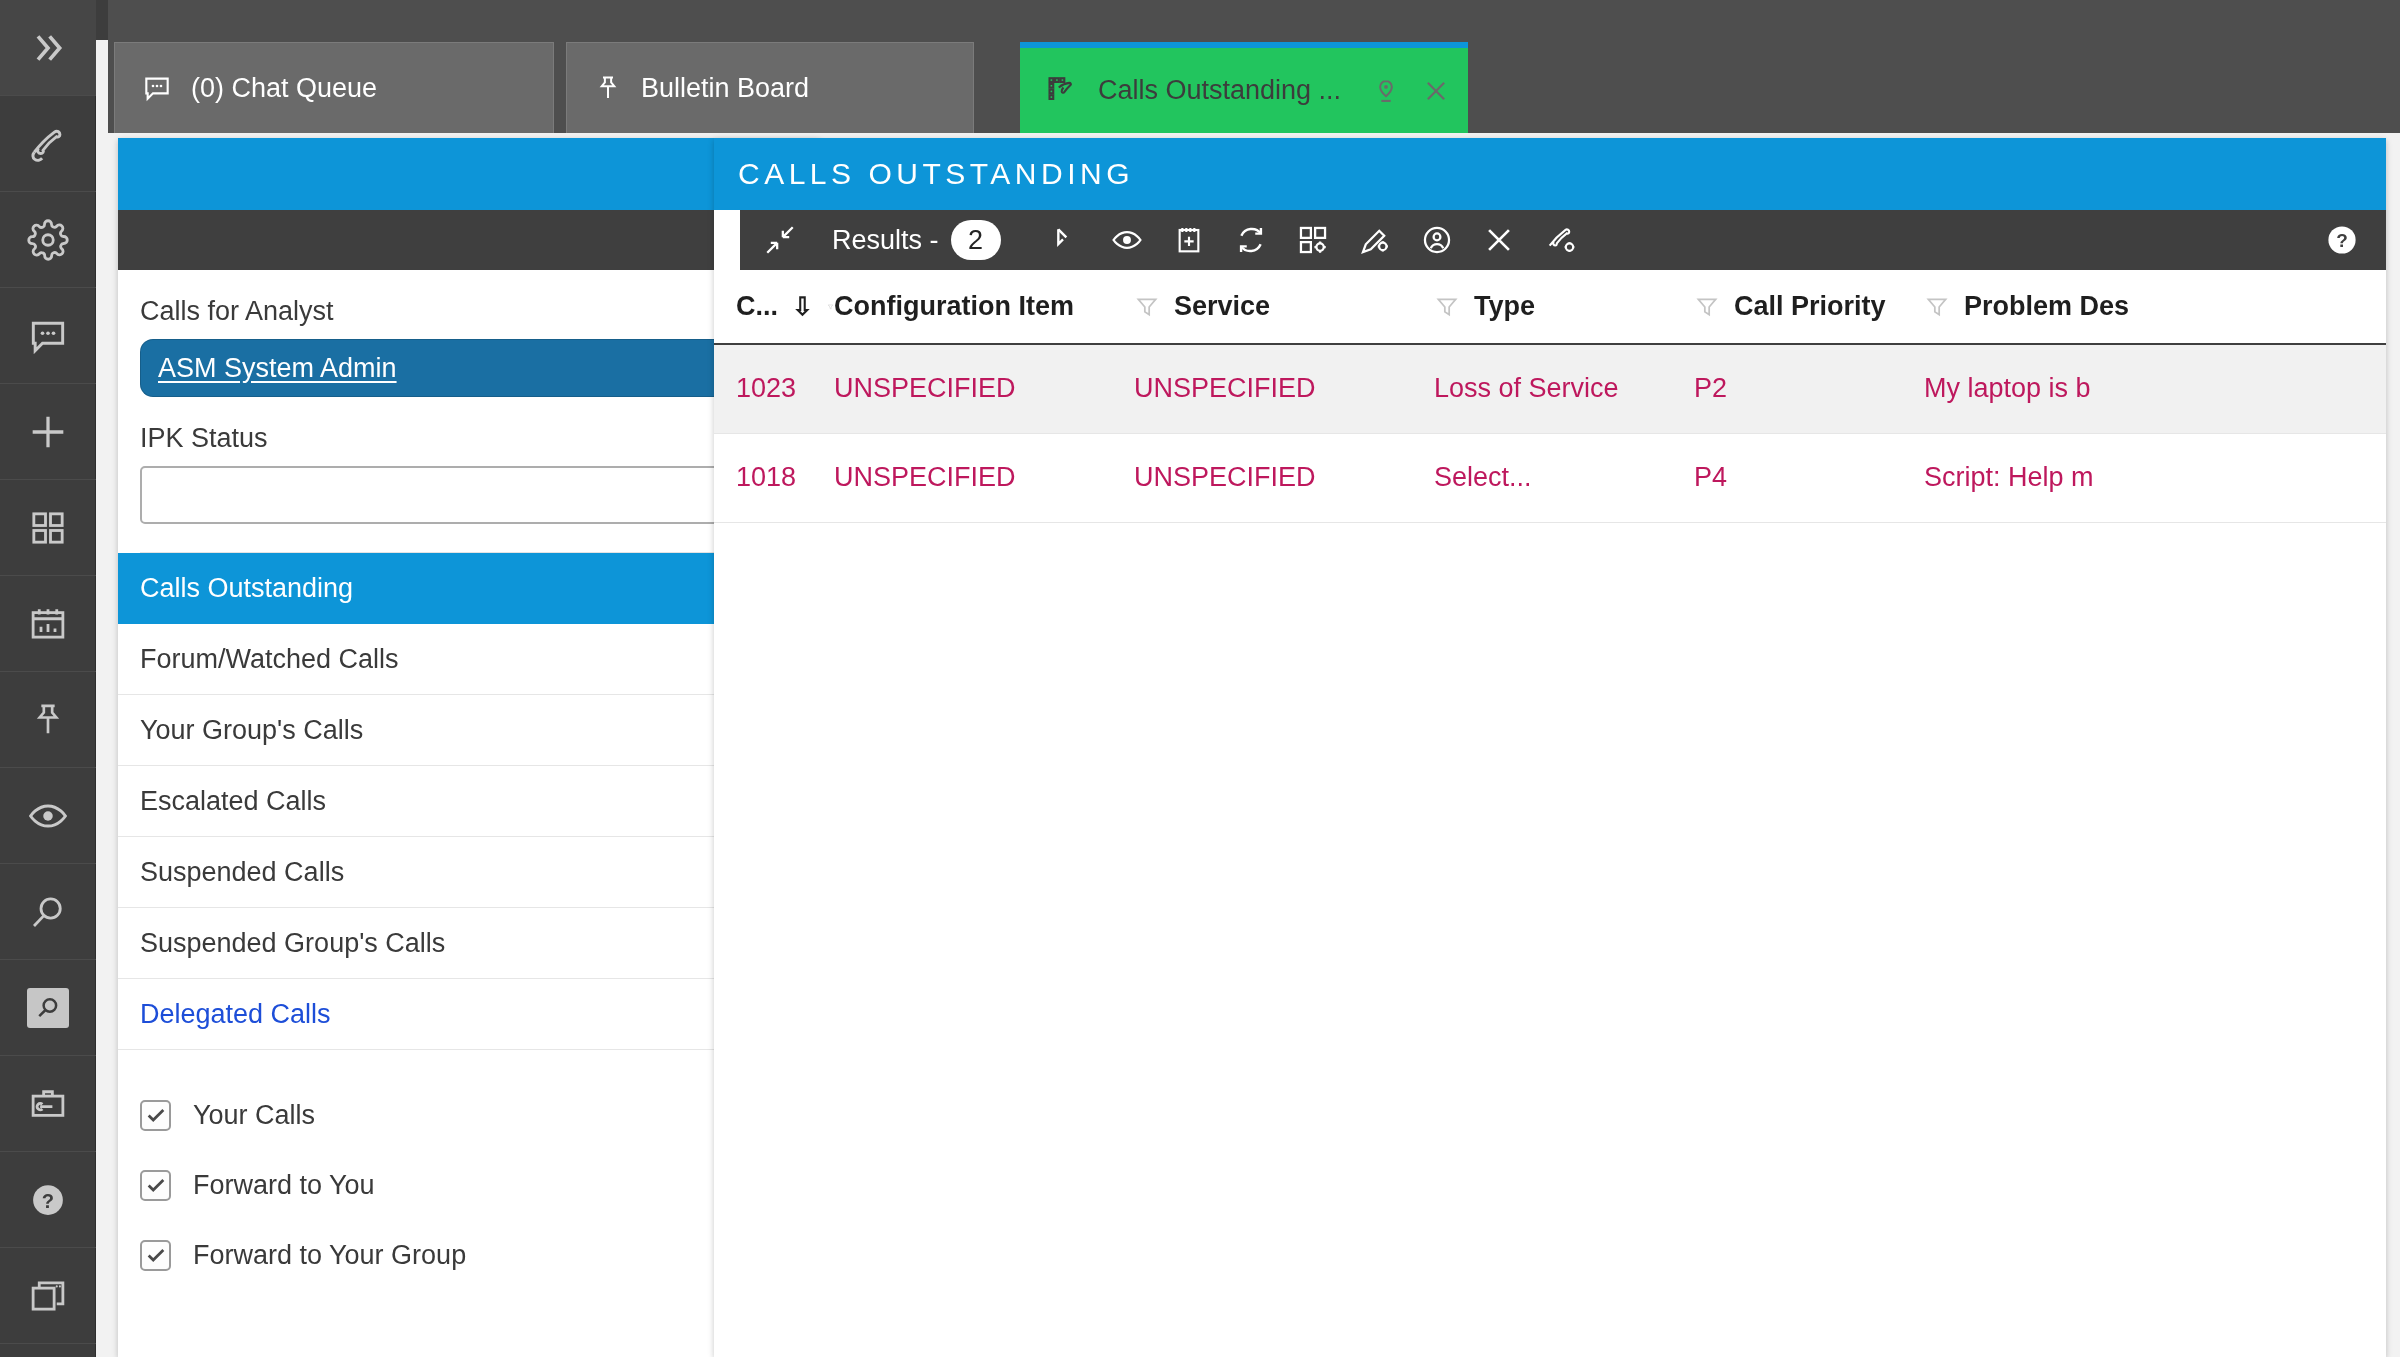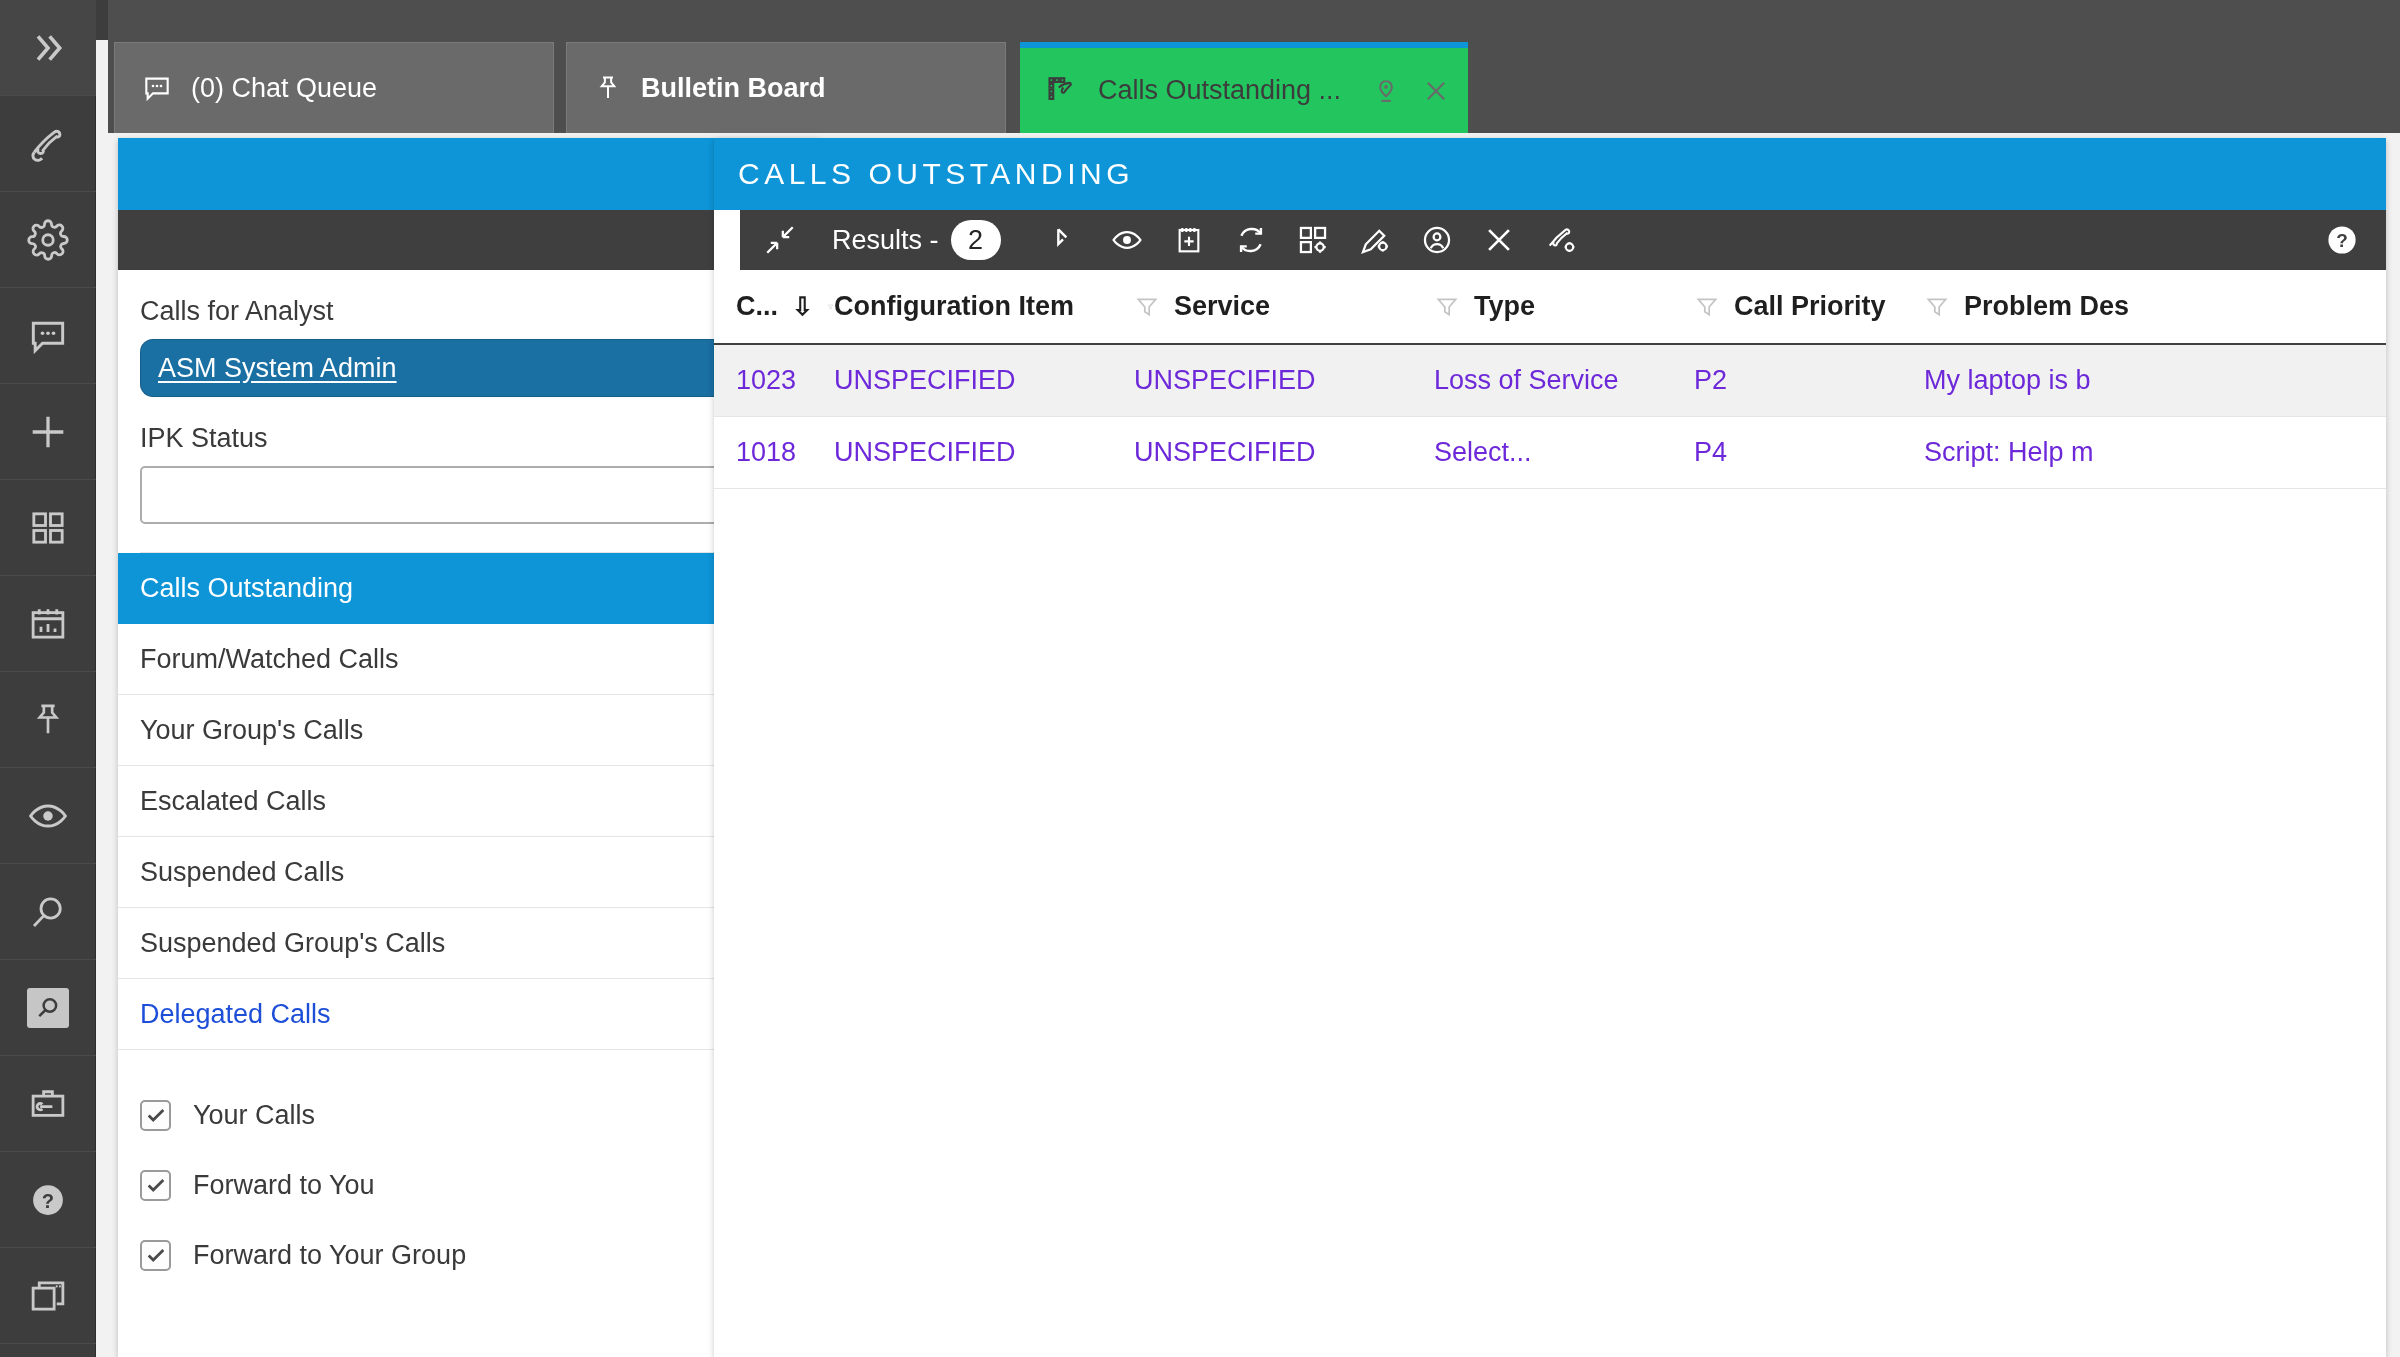--- a/index.html
+++ b/index.html
@@ -59,21 +59,21 @@
   }
   .tab {
     position: absolute; top: 42px; height: 91px;
     background: #6a6a6a; color: #ffffff;
     display: flex; align-items: center;
     padding: 0 26px; gap: 18px;
     font-size: 27px;
     border: 1px solid #7b7b7b; border-bottom: none;
   }
   .tab.t1 { left: 6px; width: 440px; }
-  .tab.t2 { left: 458px; width: 440px; font-weight: bold; }
+  .tab.t2 { left: 458px; width: 408px; }
   .tab.active {
     left: 912px; width: 448px;
     background: #22c55e; color: #3c3c3c;
     border: none; border-top: 6px solid #0d95d8;
     padding-left: 26px; padding-right: 18px;
   }
   .tab .tab-label { white-space: nowrap; overflow: hidden; }
   .tab.active .tab-actions { margin-left: auto; display: flex; gap: 22px; align-items: center; }
   .tab svg { flex: 0 0 auto; }
 
@@ -157,21 +157,21 @@
   
   .table { width: 100%; border-collapse: collapse; table-layout: fixed; }
   .table th {
     text-align: left; font-size: 27px; color: #1f1f1f; font-weight: bold;
     height: 74px; padding: 0; vertical-align: middle;
     border-bottom: 2px solid #3f3f3f; background: #ffffff;
     white-space: nowrap;
   }
   .th-inner { display: flex; align-items: center; gap: 14px; }
   .table td {
-    font-size: 27px; color: #6d28d9; height: 72px; padding: 0;
+    font-size: 27px; color: #be185d; height: 89px; padding: 0;
     border-bottom: 1px solid #e6e6e6; vertical-align: middle;
     white-space: nowrap; overflow: hidden;
   }
   .row-hl td { background: #f1f1f1; }
   .c0 { width: 120px; } .c1 { width: 300px; } .c2 { width: 300px; }
   .c3 { width: 260px; } .c4 { width: 230px; } .c5 { width: auto; }
   .pad-l { padding-left: 22px !important; }
   .funnel { color: #bdbdbd; }
   .sort-arrow { font-size: 25px; color: #1f1f1f; }
 </style>

